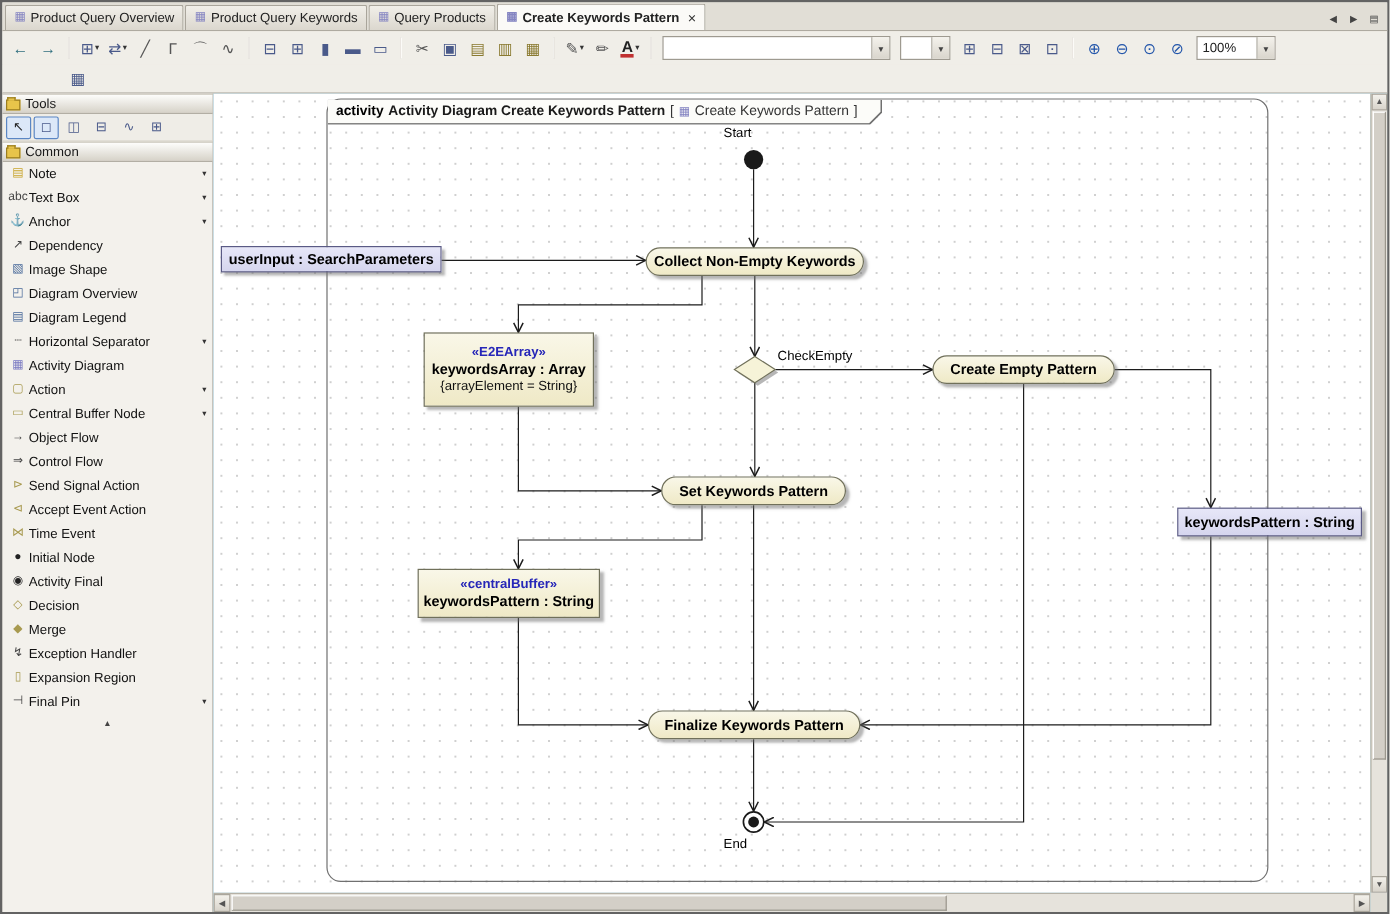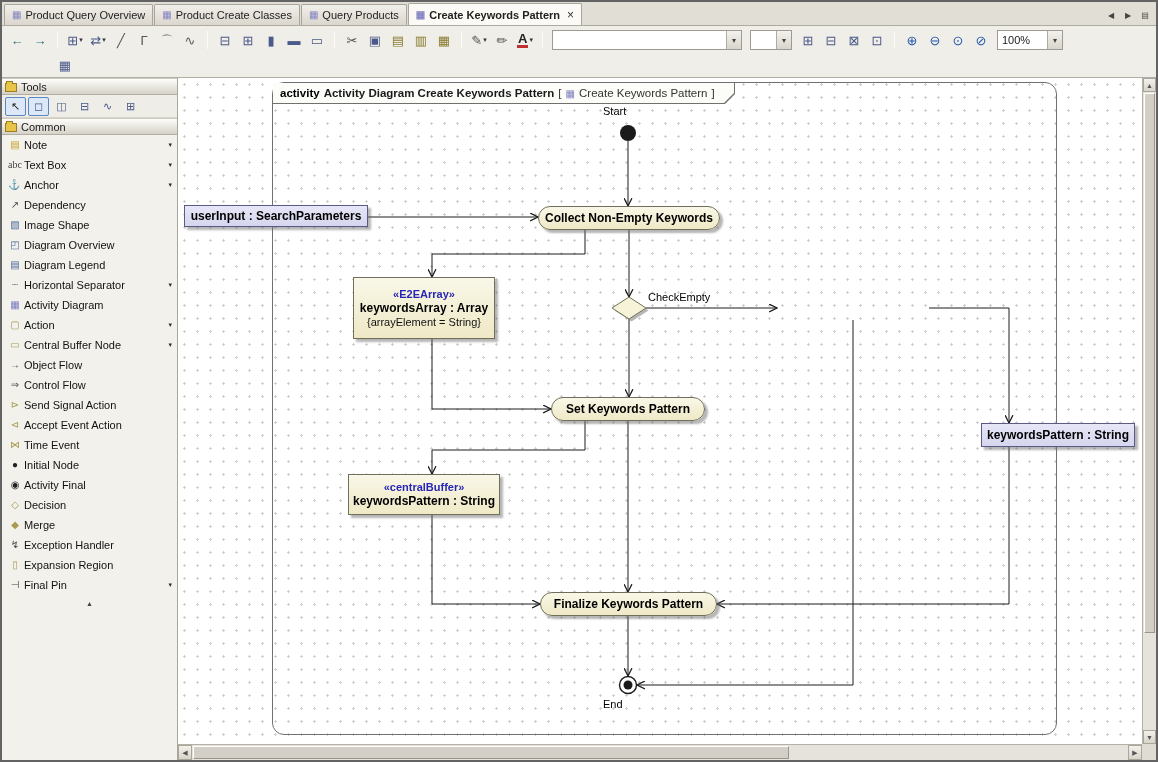--- a/index.html
+++ b/index.html
@@ -103,21 +103,21 @@
   <div class="tabbar">
     <div class="tabs">
 
     <div class="tab">
         <span class="tab-icon" style="color: rgb(133, 133, 194);">▦</span>
         <span class="tab-label">Product Query Overview</span>
 
       </div>
         <div class="tab">
         <span class="tab-icon" style="color: rgb(133, 133, 194);">▦</span>
-        <span class="tab-label">Product Create Classes</span>
+        <span class="tab-label">Product Query Keywords</span>
 
       </div>
         <div class="tab">
         <span class="tab-icon" style="color: rgb(133, 133, 194);">▦</span>
         <span class="tab-label">Query Products</span>
 
       </div>
         <div class="tab active closable">
         <span class="tab-icon" style="color: rgb(133, 133, 194);">▦</span>
         <span class="tab-label">Create Keywords Pattern</span>
@@ -311,21 +311,21 @@
         <span>Common</span>
       </div>
       <div class="pal-items">
 
       <div class="pal-item dropdown">
           <span class="pal-icon" style="color: rgb(200, 165, 46);">▤</span>
           <span class="pal-label">Note</span>
           <span class="pal-caret">▾</span>
         </div>
           <div class="pal-item dropdown">
-          <span class="pal-icon" style="color: rgb(68, 68, 68); font-family: Liberation Serif, serif;">abc</span>
+          <span class="pal-icon" style="color: rgb(68, 68, 68);">abc</span>
           <span class="pal-label">Text Box</span>
           <span class="pal-caret">▾</span>
         </div>
           <div class="pal-item dropdown">
           <span class="pal-icon" style="color: rgb(68, 68, 68);">⚓</span>
           <span class="pal-label">Anchor</span>
           <span class="pal-caret">▾</span>
         </div>
           <div class="pal-item">
           <span class="pal-icon" style="color: rgb(68, 68, 68);">↗</span>
@@ -477,20 +477,23 @@
         <div class="dlabel" style="left:425px;top:27px;width:50px">Start</div>
         <div class="dlabel" style="left:470px;top:213px;width:70px;text-align:left">CheckEmpty</div>
         <div class="dlabel" style="left:425px;top:620px;width:50px">End</div>
 
         <div class="node objnode" style="left:6px;top:127px;width:184px;height:22px">
           <span>userInput : SearchParameters</span>
         </div>
         <div class="node action" style="left:360px;top:128px;width:182px;height:24px">
           <span>Collect Non-Empty Keywords</span>
         </div>
+        <div class="node action" style="left:599px;top:218px;width:152px;height:24px">
+          <span>Create Empty Pattern</span>
+        </div>
         <div class="node buffer" style="left:175px;top:199px;width:142px;height:62px">
           <span class="stype">«E2EArray»</span>
           <span>keywordsArray : Array</span>
           <span class="constraint">{arrayElement = String}</span>
         </div>
         <div class="node action" style="left:373px;top:319px;width:154px;height:24px">
           <span>Set Keywords Pattern</span>
         </div>
         <div class="node objnode" style="left:803px;top:345px;width:154px;height:24px">
           <span>keywordsPattern : String</span>

